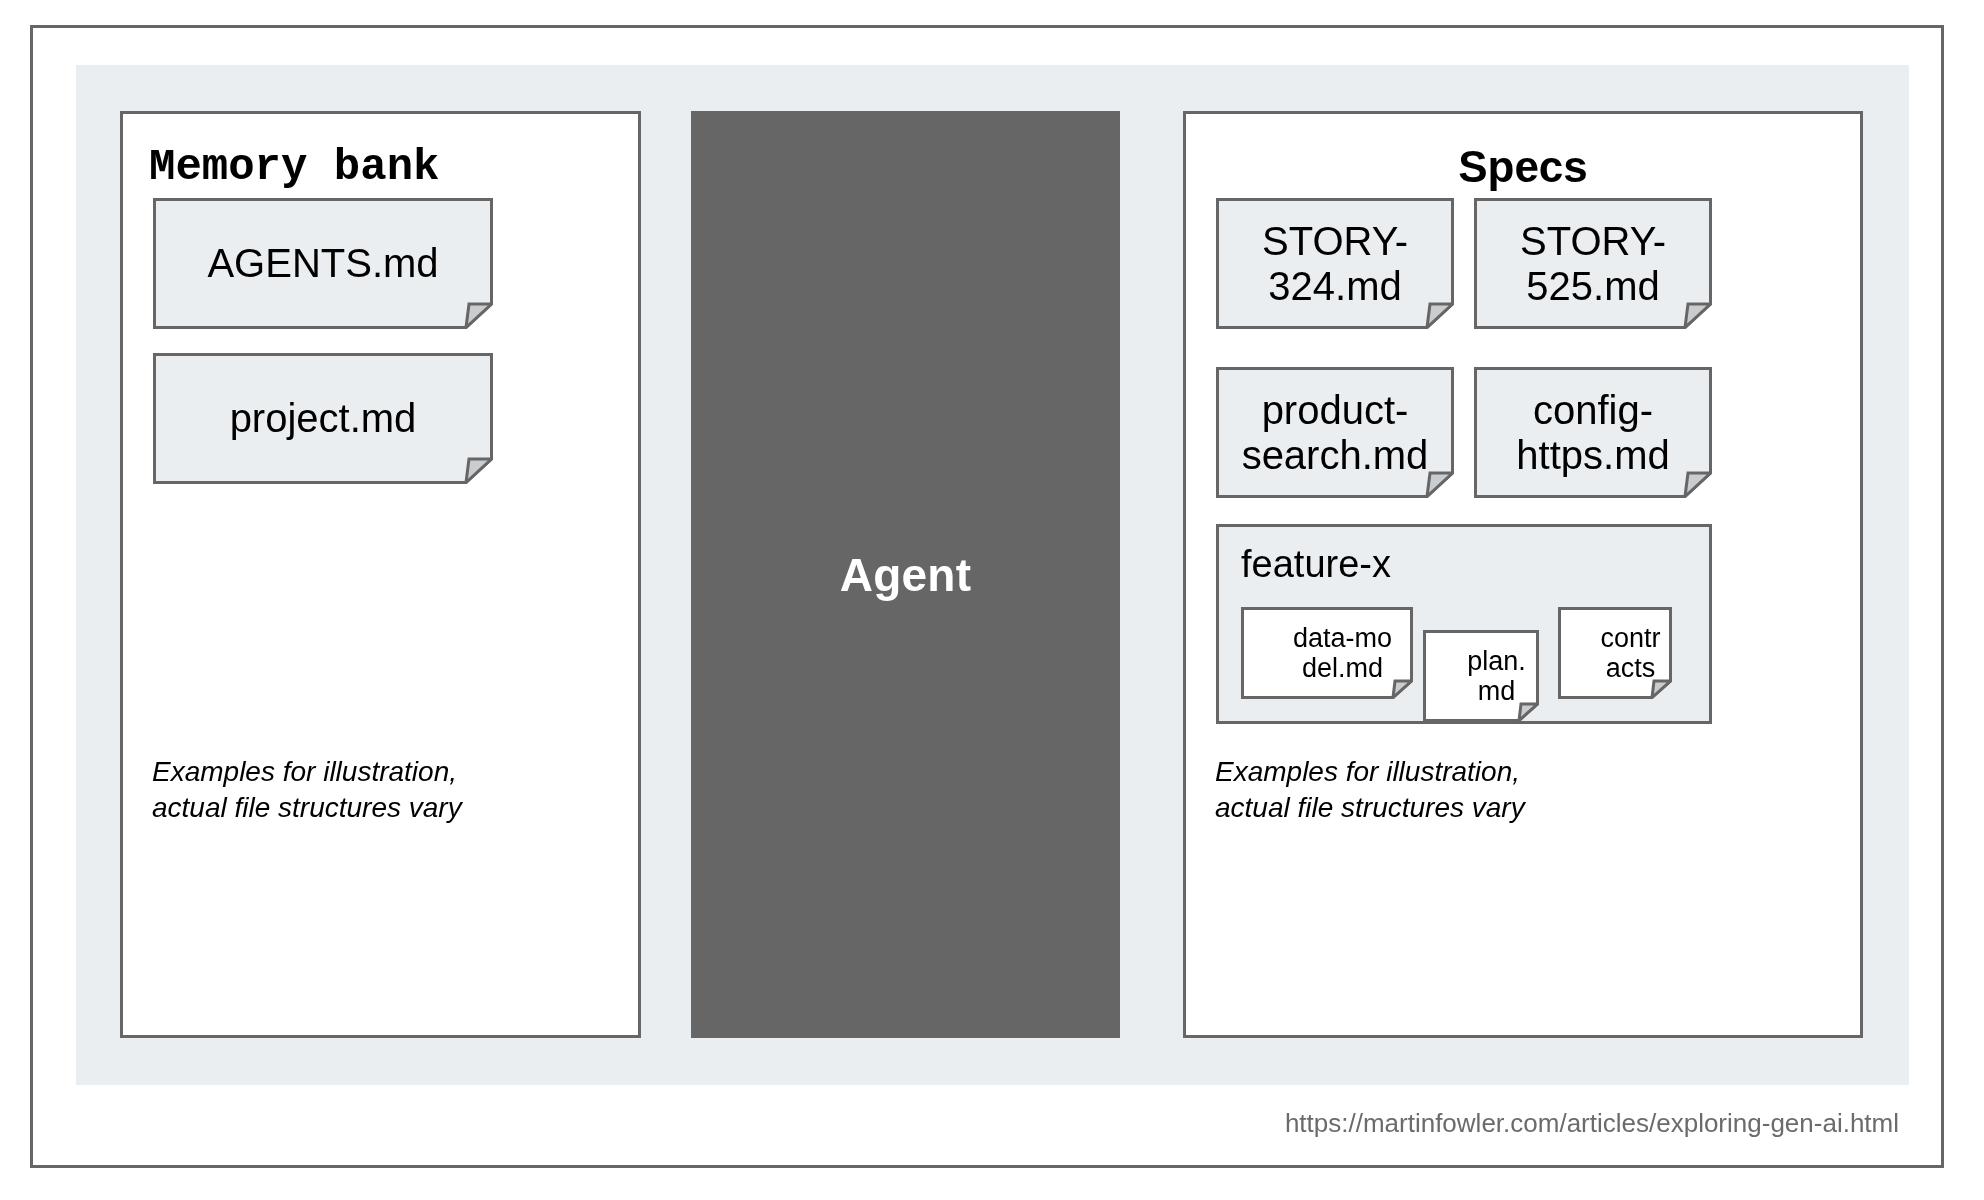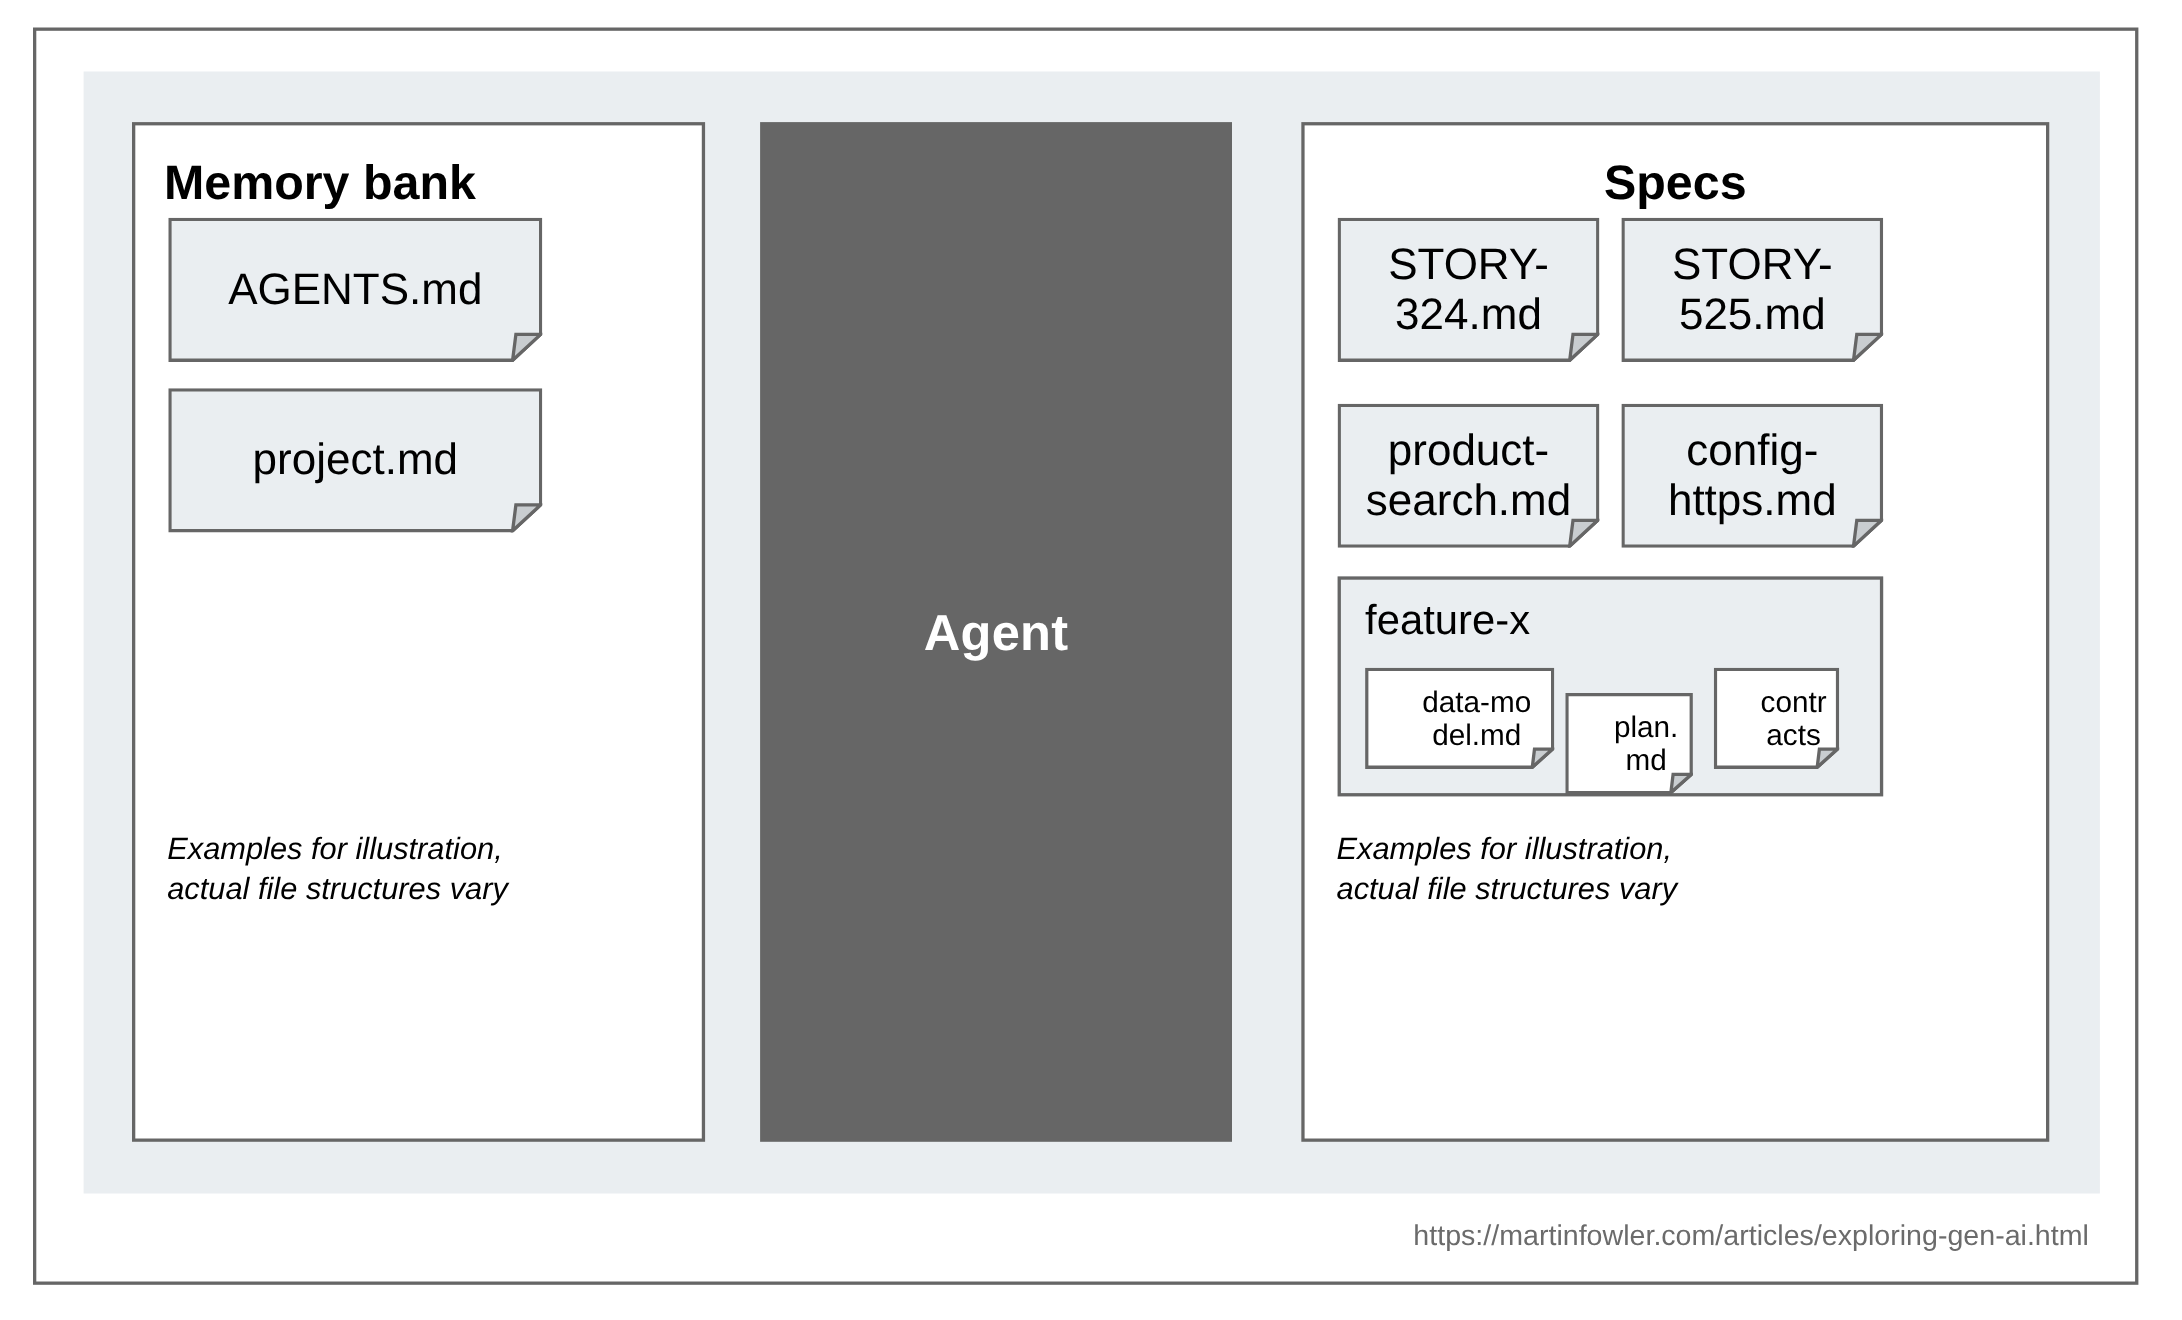--- a/index.html
+++ b/index.html
@@ -80,20 +80,21 @@
   .panel-title {
     position: absolute;
     font-size: 44px;
     font-weight: bold;
     color: #000000;
     white-space: nowrap;
   }
   .panel-title.left-aligned {
     left: 26px;
     top: 28px;
+    font-family: Liberation Mono, monospace;
   }
   .panel-title.centered {
     left: 0;
     right: 0;
     top: 28px;
     text-align: center;
   }
 
   
   .note {

